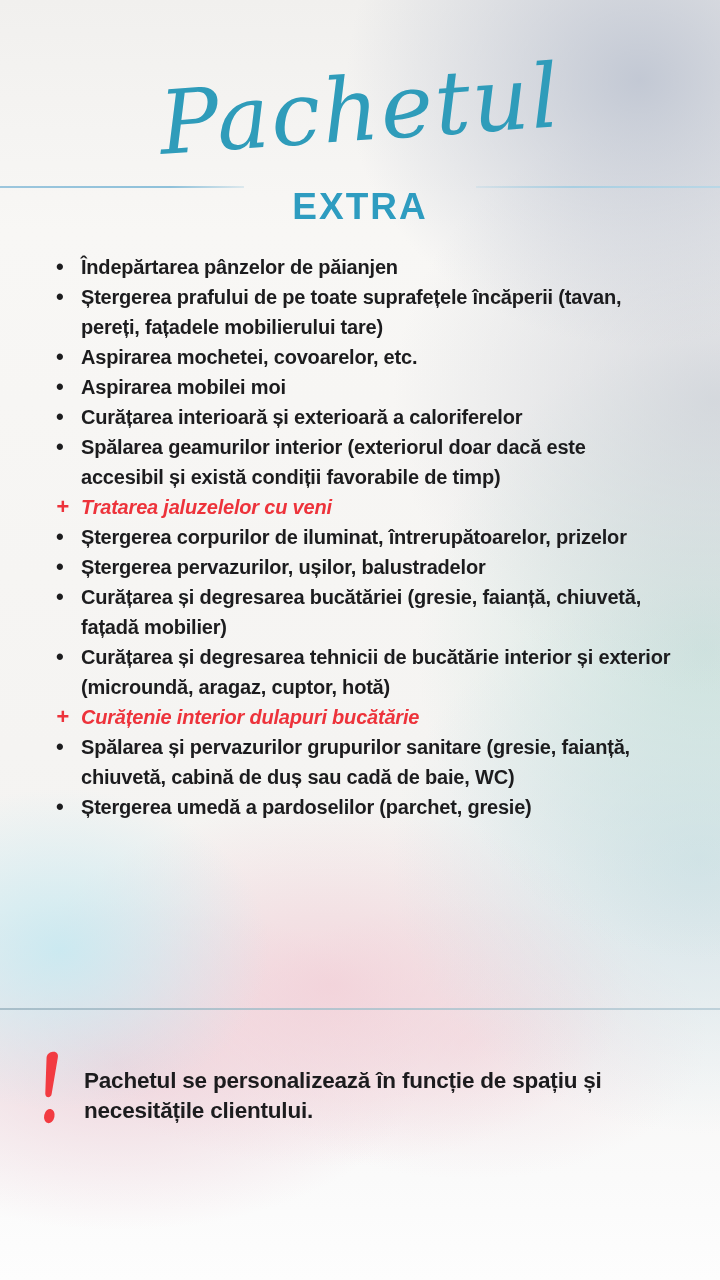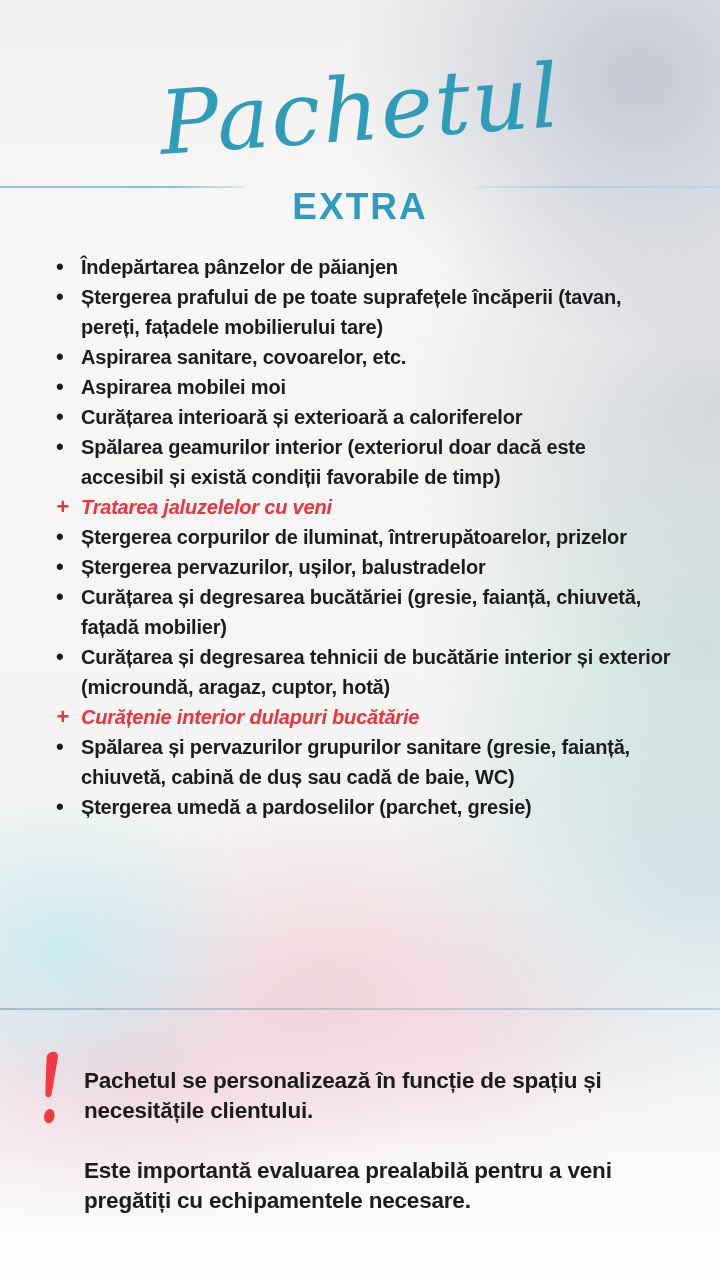--- a/index.html
+++ b/index.html
@@ -95,21 +95,21 @@
       <span class="service-text">Îndepărtarea pânzelor de păianjen</span>
     </div>
 
     <div class="service-row">
       <span class="service-marker">•</span>
       <span class="service-text">Ștergerea prafului de pe toate suprafețele încăperii (tavan, pereți, fațadele mobilierului tare)</span>
     </div>
 
     <div class="service-row">
       <span class="service-marker">•</span>
-      <span class="service-text">Aspirarea sanitare, covoarelor, etc.</span>
+      <span class="service-text">Aspirarea mochetei, covoarelor, etc.</span>
     </div>
 
     <div class="service-row">
       <span class="service-marker">•</span>
       <span class="service-text">Aspirarea mobilei moi</span>
     </div>
 
     <div class="service-row">
       <span class="service-marker">•</span>
       <span class="service-text">Curățarea interioară și exterioară a caloriferelor</span>
@@ -163,14 +163,13 @@
 
 <div class="divider"></div>
 
 <svg class="note-icon" viewBox="0 0 28 84" xmlns="http://www.w3.org/2000/svg">
   <path d="M13,2 C17,0.5 20,3 19.4,7 L15.8,44 C15.4,48.5 9.8,48.5 9.4,44 L8.2,9 C8,5 10,3 13,2 Z" fill="#f23b41"></path>
   <ellipse cx="15" cy="66" rx="5.2" ry="7.2" transform="rotate(8 15 66)" fill="#f23b41"></ellipse>
 </svg>
 
 <div class="notes">
   <p class="note-p">Pachetul se personalizează în funcție de spațiu și necesitățile clientului.</p>
-  <p class="note-p">Este importantă evaluarea prealabilă pentru a veni pregătiți cu echipamentele necesare.</p>
 </div>
 
 </body></html>

